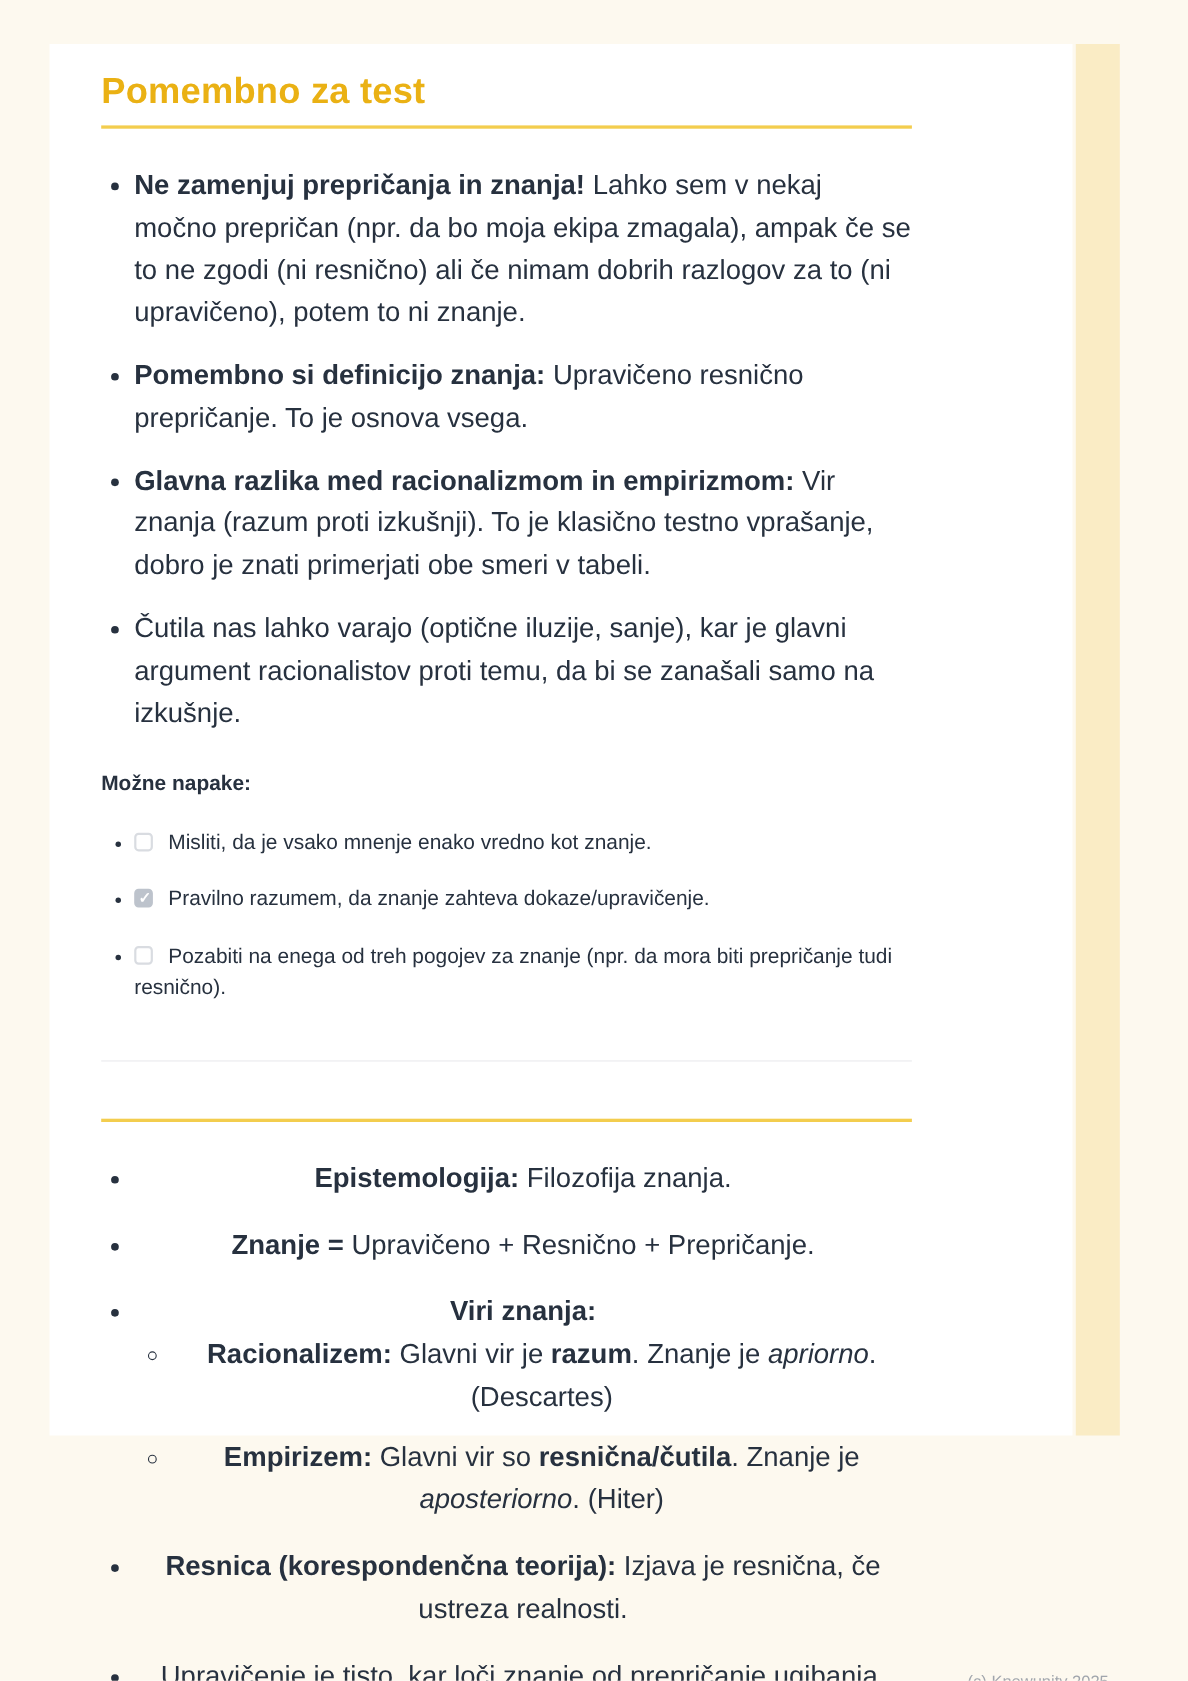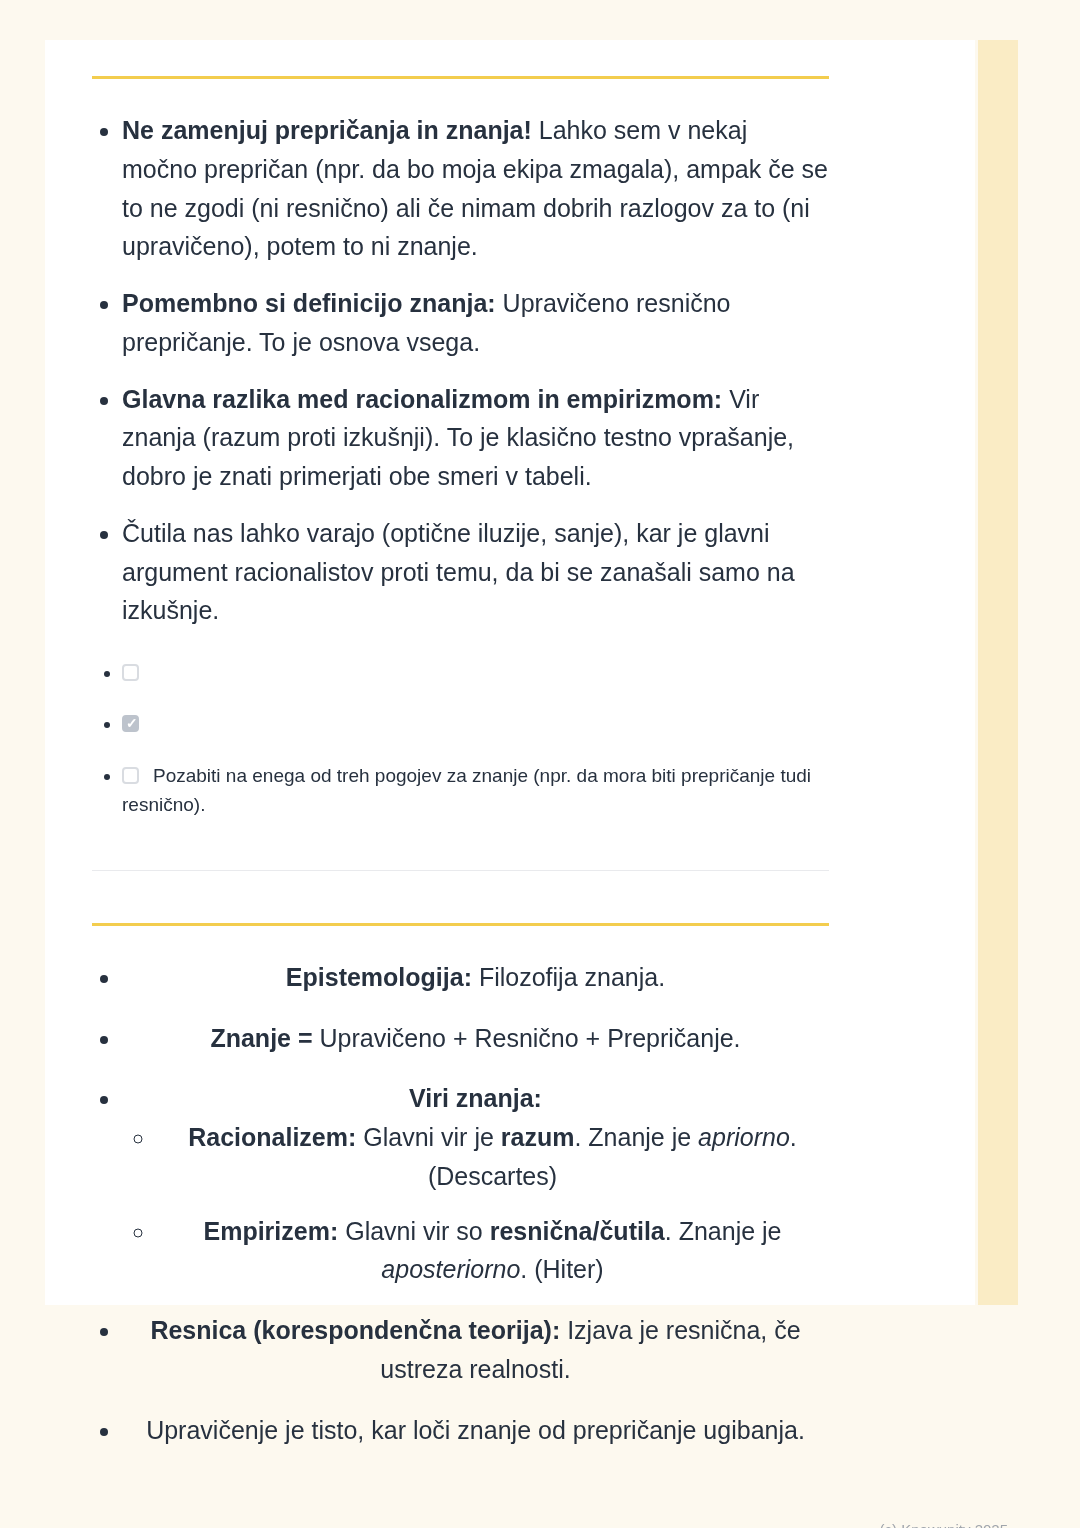--- a/index.html
+++ b/index.html
@@ -104,44 +104,46 @@
     font-size: 15px;
     color: #a0a5ac;
   }
   em { font-style: italic; }
 </style>
 </head>
 <body>
 
 <div class="document-card">
 
+  <h1 class="section-title">Pomembno za test</h1>
   <hr class="accent-rule">
 
   <ul class="body-list">
     <li>
       <strong>Ne zamenjuj prepričanja in znanja!</strong><span> Lahko sem v nekaj močno prepričan (npr. da bo moja ekipa zmagala), ampak če se to ne zgodi (ni resnično) ali če nimam dobrih razlogov za to (ni upravičeno), potem to ni znanje.</span>
     </li>
     <li>
       <strong>Pomembno si definicijo znanja:</strong><span> Upravičeno resnično prepričanje. To je osnova vsega.</span>
     </li>
     <li>
       <strong>Glavna razlika med racionalizmom in empirizmom:</strong><span> Vir znanja (razum proti izkušnji). To je klasično testno vprašanje, dobro je znati primerjati obe smeri v tabeli.</span>
     </li>
     <li>
       <span>Čutila nas lahko varajo (optične iluzije, sanje), kar je glavni argument racionalistov proti temu, da bi se zanašali samo na izkušnje.</span>
     </li>
   </ul>
 
+  <div class="mistakes-heading">Možne napake:</div>
 
   <ul class="check-list">
     <li>
-      <span class="checkbox"></span>
+      <span class="checkbox"></span><span>Misliti, da je vsako mnenje enako vredno kot znanje.</span>
     </li>
     <li>
-      <span class="checkbox checked"></span>
+      <span class="checkbox checked"></span><span>Pravilno razumem, da znanje zahteva dokaze/upravičenje.</span>
     </li>
     <li>
       <span class="checkbox"></span><span>Pozabiti na enega od treh pogojev za znanje (npr. da mora biti prepričanje tudi resnično).</span>
     </li>
   </ul>
 
   <hr class="divider">
 
   <hr class="accent-rule">
 

